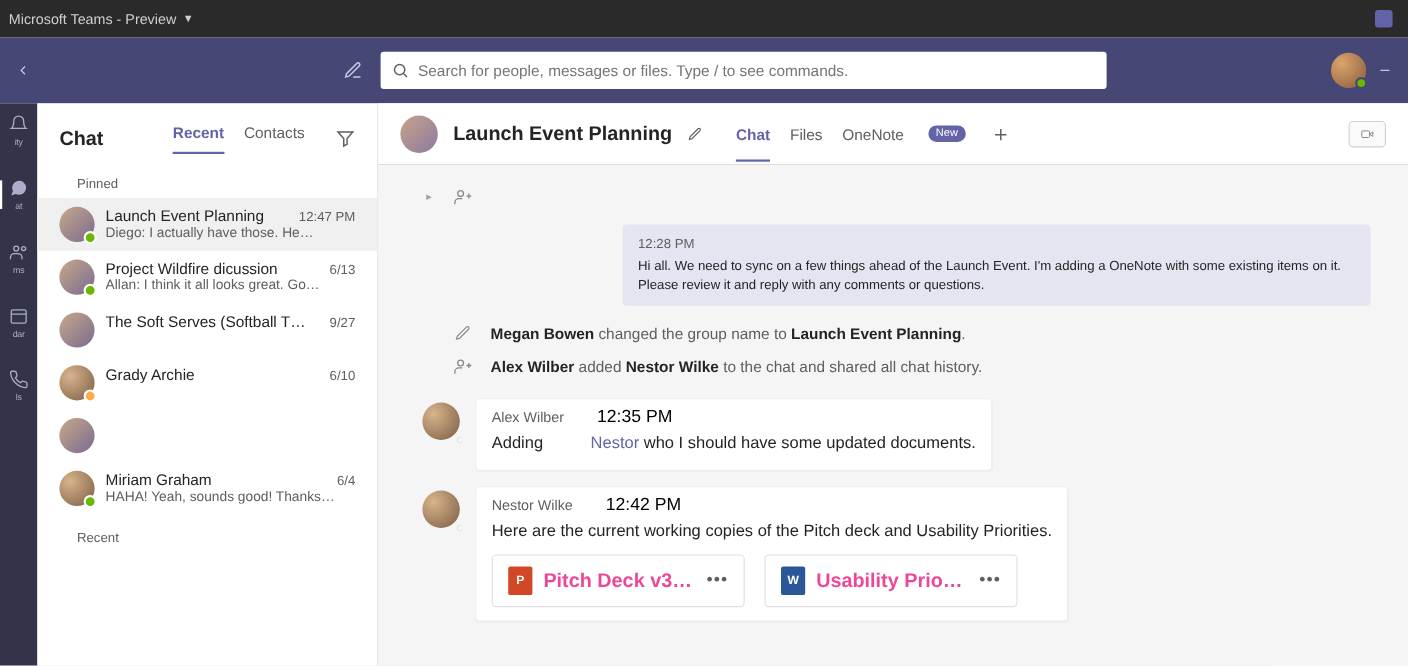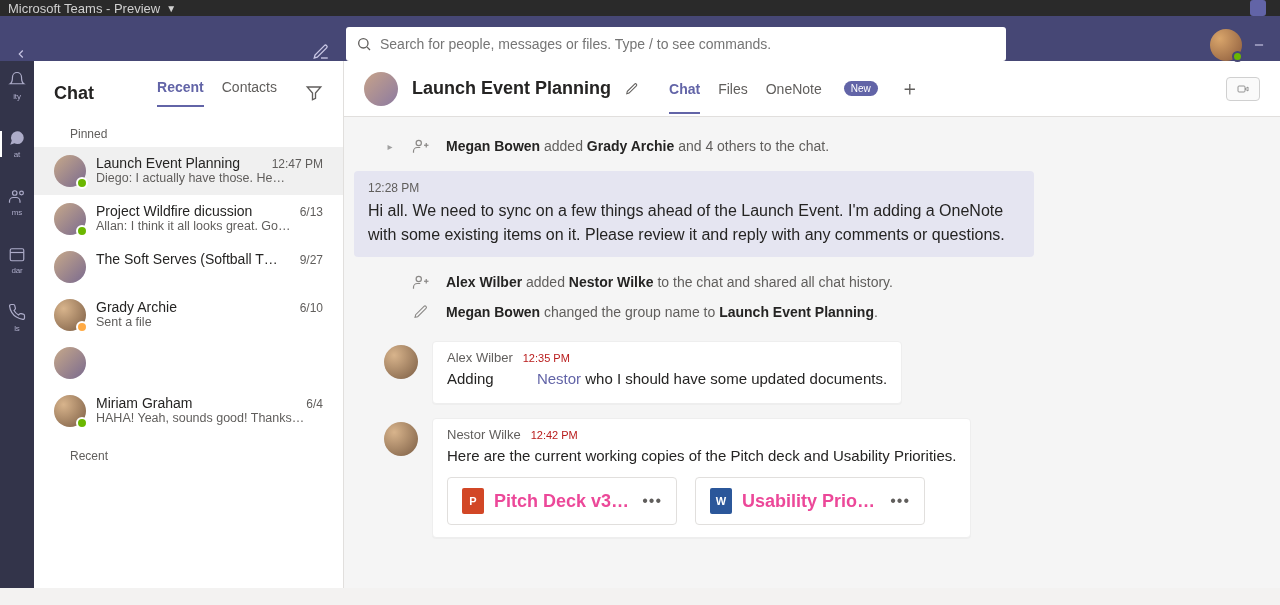--- a/index.html
+++ b/index.html
@@ -1,25 +1,25 @@
 <!DOCTYPE html>
 <html><head>
 <meta charset="utf-8">
 <style>
   * { box-sizing: border-box; margin: 0; padding: 0; }
   body { font-family: "Segoe UI", -apple-system, sans-serif; font-size: 14px; color: #252423; background: #f3f2f1; overflow: hidden; width: 1280px; height: 605px; }
 
   
-  .title-bar { height: 16px; background: #2a2a2a; color: #d0d0d0; display: flex; align-items: center; padding: 0 8px; font-size: 13px; }
+  .title-bar { height: 34px; background: #2a2a2a; color: #d0d0d0; display: flex; align-items: center; padding: 0 8px; font-size: 13px; }
   .title-bar .title { flex: 1; display: flex; align-items: center; gap: 6px; }
   .title-bar .caret { font-size: 10px; }
   .title-bar .teams-icon-sq { width: 16px; height: 16px; background: #6264a7; border-radius: 3px; display:inline-block; margin-right: 6px; }
 
   
-  .command-bar { height: 45px; background: #464775; display: flex; align-items: flex-end; padding: 0 14px; gap: 14px; }
+  .command-bar { height: 60px; background: #464775; display: flex; align-items: center; padding: 0 14px; gap: 14px; }
   .command-bar .back { color: #c8c6e4; font-size: 16px; width: 20px; text-align: center; }
   .command-bar .spacer-left { width: 250px; }
   .command-bar .compose-icon { color: #c8c6e4; width: 20px; font-size: 16px; text-align:center; }
   .search-box { flex: 0 0 660px; height: 34px; background: #fff; border-radius: 3px; display: flex; align-items: center; padding: 0 10px; color: #605e5c; gap: 8px; }
   .search-box input { border: 0; outline: 0; flex:1; font-size: 14px; color: #605e5c; background: transparent; }
   .command-bar .right { margin-left: auto; display:flex; align-items:center; gap:10px; }
   .avatar-profile { width: 32px; height: 32px; border-radius: 50%; background: radial-gradient(circle at 30% 30%, #d9a56b, #8a5a3b); position: relative; }
   .presence-dot { position:absolute; right:-1px; bottom:-1px; width:11px; height:11px; background:#6bb700; border:2px solid #464775; border-radius:50%; }
 
   
@@ -69,31 +69,31 @@
   .conv-hdr .plus { color:#605e5c; font-size:20px; margin-left:4px; }
   .conv-hdr .right-icons { margin-left:auto; display:flex; align-items:center; gap:10px; color:#8a8a8a; }
   .vid-box { width:34px; height:24px; border:1px solid #d0d0d0; border-radius:4px; display:flex; align-items:center; justify-content:center; background:#fafafa; }
 
   .conv-body { flex:1; overflow:auto; padding: 14px 18px 14px 10px; }
   .sys-row { display:flex; align-items:center; gap:14px; padding: 4px 0 4px 30px; color:#605e5c; font-size:14px; }
   .sys-row .expand { color:#a0a0a0; font-size:10px; width:12px; text-align:center; }
   .sys-icon { width:22px; height:22px; display:flex; align-items:center; justify-content:center; color:#8a8886; }
   .sys-row b { color:#252423; font-weight:600; }
 
-  .self-bubble-wrap { display:flex; margin: 10px 0; }
+  .self-bubble-wrap { display:flex; justify-content:flex-end; margin: 10px 16px; }
   .self-bubble { background:#e5e5f1; border-radius:4px; padding: 10px 14px; max-width:680px; color:#252423; }
   .self-bubble .ts { font-size:12px; color:#605e5c; margin-bottom:4px; }
-  .self-bubble .msg { font-size:16px; line-height:1.5; }
+  .self-bubble .msg { font-size:12px; line-height:1.5; }
 
   .msg-row { display:flex; gap:14px; margin: 14px 0 6px 30px; }
   .msg-av { width:34px; height:34px; border-radius:50%; background: radial-gradient(circle at 30% 30%, #d8b48c, #7a5c43); flex-shrink:0; position:relative; margin-top:4px; }
   .msg-card { background:#fff; border-radius:4px; padding:8px 14px 12px; border:1px solid #eee; box-shadow:0 1px 1px rgba(0,0,0,0.03); max-width: 820px; }
   .msg-meta { display:flex; gap:10px; align-items:baseline; font-size:13px; margin-bottom:3px; }
   .msg-meta .author { color:#605e5c; }
-  .msg-meta .ts { color:#b91c1c; font-size:11px; }
+  .msg-meta .ts { color:#000000; font-size:16px;margin-left:20px; }
   .msg-body { font-size:15px; line-height:1.5; }
   .msg-body a.mention { color:#6264a7; text-decoration:none;margin-left:39px; }
 
   .attachments { display:flex; gap:18px; margin-top:10px; }
   .attach { display:flex; align-items:center; gap:10px; border:1px solid #e1dfdd; border-radius:4px; padding:10px 14px; width:230px; background:#fff; }
   .file-ico { width:22px; height:26px; border-radius:2px; display:flex; align-items:center; justify-content:center; color:#fff; font-size:11px; font-weight:700; }
   .file-ico.ppt { background:#d24726; }
   .file-ico.doc { background:#2b579a; }
   .attach .fname { flex:1; font-size:18px; font-weight:600; color:#ec4899; white-space:nowrap; overflow:hidden; text-overflow:ellipsis; }
   .attach .more { color:#605e5c; font-size:16px; letter-spacing:1px; }
@@ -240,21 +240,20 @@
     </div>
     <div class="chat-item">
       <div class="chat-avatar single">
           <span class="badge-mini away"></span>
         </div>
       <div class="chat-row">
         <div class="line1">
             <span class="name">Grady Archie</span>
             <span class="time">6/10</span>
           </div>
-        <div class="preview">Sent a file</div>
       </div>
     </div>
     <div class="chat-item">
       <div class="chat-avatar group"></div>
       <div class="chat-row">
       </div>
     </div>
     <div class="chat-item">
       <div class="chat-avatar single">
           <span class="badge-mini available"></span>
@@ -301,59 +300,56 @@
       <div class="sys-row">
         <span class="expand">▸</span>
         <span class="sys-icon">
             <svg width="18" height="18" viewBox="0 0 24 24" fill="none" stroke="currentColor" stroke-width="1.6">
               <circle cx="9" cy="8" r="3.5"></circle>
               <path d="M2 21v-2a5 5 0 015-5h4"></path>
               <line x1="19" y1="8" x2="19" y2="14"></line>
               <line x1="16" y1="11" x2="22" y2="11"></line>
             </svg>
           </span>
-        <span>
-          <b>Megan Bowen</b><span> added </span><b>Grady Archie</b><span> and 4 others to the chat.</span>
-        </span>
       </div>
 
       <div class="self-bubble-wrap">
         <div class="self-bubble">
           <div class="ts">12:28 PM</div>
           <div class="msg">Hi all.  We need to sync on a few things ahead of the Launch Event.  I'm adding a OneNote with some existing items on it.  Please review it and reply with any comments or questions.</div>
         </div>
+      </div>
+
+      <div class="sys-row">
+        <span class="expand"></span>
+        <span class="sys-icon">
+            <svg width="16" height="16" viewBox="0 0 24 24" fill="none" stroke="currentColor" stroke-width="1.6">
+              <path d="M16.5 3.5a2.1 2.1 0 013 3L7 19l-4 1 1-4z"></path>
+            </svg>
+          </span>
+        <span>
+          <b>Megan Bowen</b><span> changed the group name to </span><b>Launch Event Planning</b><span>.</span>
+        </span>
       </div>
 
       <div class="sys-row">
         <span class="expand"></span>
         <span class="sys-icon">
             <svg width="18" height="18" viewBox="0 0 24 24" fill="none" stroke="currentColor" stroke-width="1.6">
               <circle cx="9" cy="8" r="3.5"></circle>
               <path d="M2 21v-2a5 5 0 015-5h4"></path>
               <line x1="19" y1="8" x2="19" y2="14"></line>
               <line x1="16" y1="11" x2="22" y2="11"></line>
             </svg>
           </span>
         <span>
           <b>Alex Wilber</b><span> added </span><b>Nestor Wilke</b><span> to the chat and shared all chat history.</span>
         </span>
       </div>
 
-      <div class="sys-row">
-        <span class="expand"></span>
-        <span class="sys-icon">
-            <svg width="16" height="16" viewBox="0 0 24 24" fill="none" stroke="currentColor" stroke-width="1.6">
-              <path d="M16.5 3.5a2.1 2.1 0 013 3L7 19l-4 1 1-4z"></path>
-            </svg>
-          </span>
-        <span>
-          <b>Megan Bowen</b><span> changed the group name to </span><b>Launch Event Planning</b><span>.</span>
-        </span>
-      </div>
-
       <div class="msg-row">
         <div class="msg-av">
             <span class="badge-mini available" style="position:absolute;right:-2px;bottom:-2px;border:2px solid #f5f5f5;"></span>
           </div>
         <div class="msg-card">
           <div class="msg-meta">
             <span class="author">Alex Wilber</span>
             <span class="ts">12:35 PM</span>
           </div>
           <div class="msg-body">

